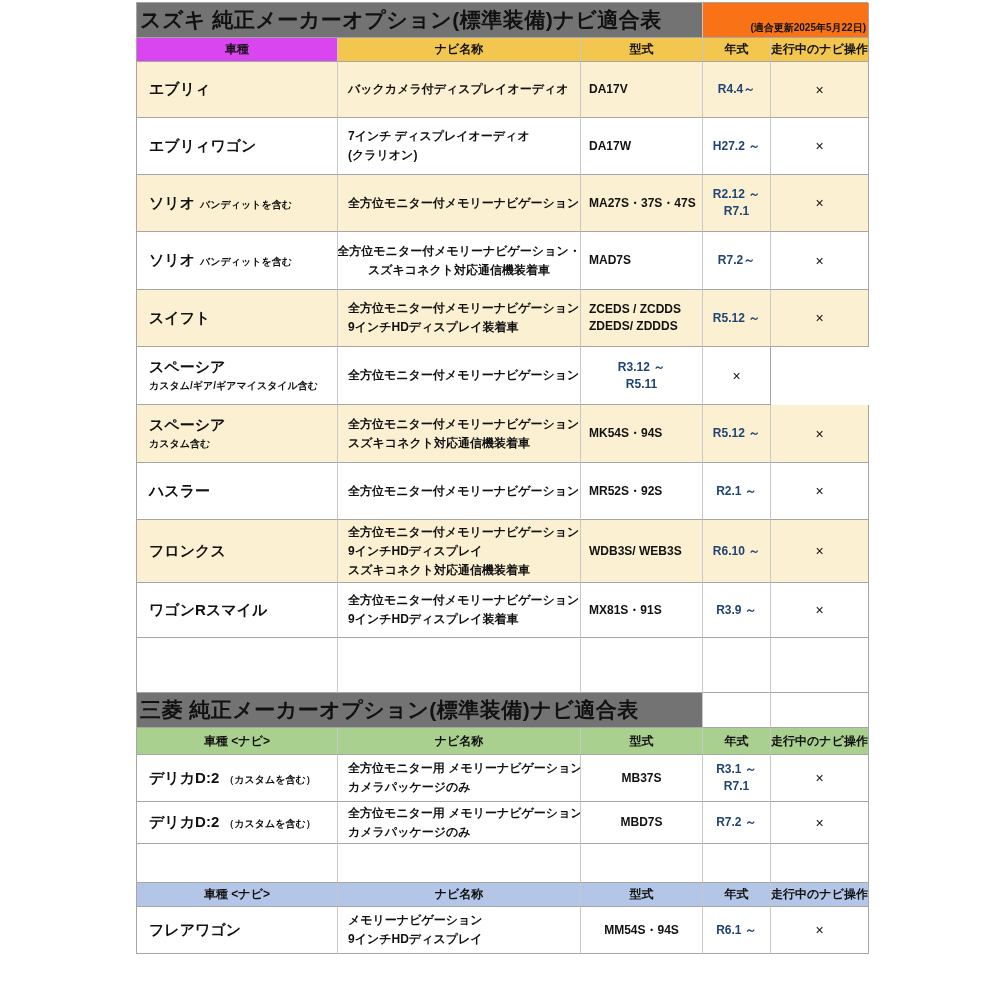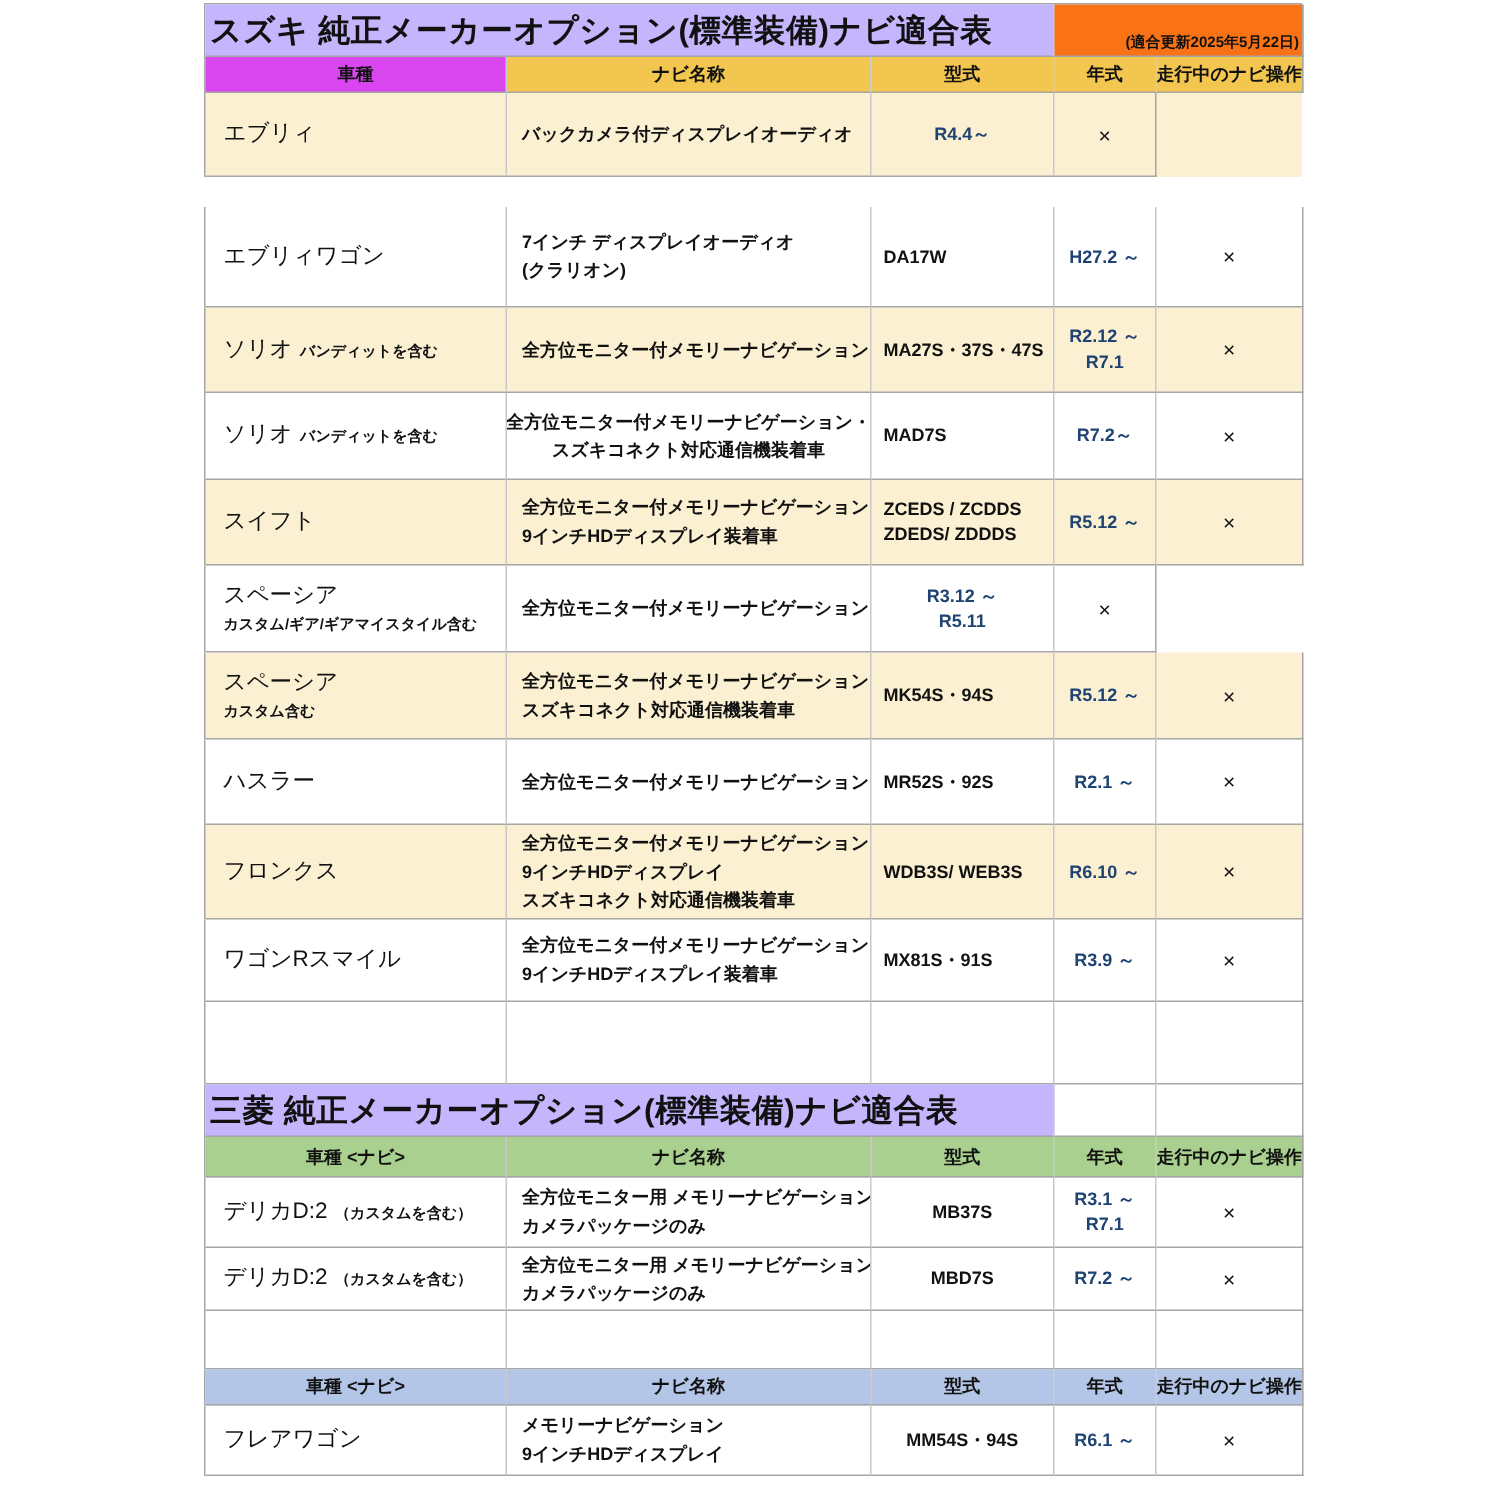--- a/index.html
+++ b/index.html
@@ -9,27 +9,27 @@
     overflow:hidden;
   }
   .doc{position:absolute;left:136px;top:2px;width:732px;}
   .row{display:grid;box-sizing:border-box;border-left:1px solid #a6a6a6;background:#ffffff;}
   .row.top{border-top:1px solid #a6a6a6;}
   .cell{
     box-sizing:border-box;border-right:1px solid #c8c8c8;border-bottom:1px solid #a6a6a6;
     display:flex;flex-direction:column;justify-content:center;overflow:hidden;min-width:0;
   }
   .cell:last-child{border-right:1px solid #a6a6a6;}
-  .title-cell{justify-content:center;font-size:21px;font-weight:bold;padding-left:3px;letter-spacing:.5px;background:#c4b5fd;white-space:nowrap;}
+  .title-cell{justify-content:center;font-size:21px;font-weight:bold;padding-left:3px;letter-spacing:.5px;background:#737373;white-space:nowrap;}
   .note-cell{justify-content:flex-end;align-items:flex-end;background:#f97316;}
   .note-text{font-size:10px;font-weight:bold;padding:0 2px 2px 0;white-space:nowrap;}
   .hcell{flex-direction:row;align-items:center;justify-content:center;font-size:12px;font-weight:bold;white-space:nowrap;}
   .car-cell{align-items:flex-start;padding:4px 4px 4px 12px;}
   .car-line{white-space:nowrap;}
-  .car-name{font-size:15px;font-weight:normal;line-height:1.25;}
+  .car-name{font-size:15px;font-weight:bold;line-height:1.25;}
   .car-sub{font-size:10px;font-weight:bold;margin-left:5px;}
   .car-sub-below{font-size:10px;font-weight:bold;margin-top:3px;white-space:nowrap;}
   .nav-cell{align-items:flex-start;padding:3px 4px 3px 10px;font-size:12px;font-weight:bold;line-height:19px;}
   .nav-cell.center{align-items:center;padding-left:4px;text-align:center;}
   .nav-line{white-space:nowrap;}
   .model-cell{align-items:flex-start;padding-left:8px;font-size:12px;font-weight:bold;line-height:17px;}
   .model-cell.center{align-items:center;padding-left:0;text-align:center;}
   .model-line{white-space:nowrap;}
   .year-cell{align-items:center;font-size:12px;font-weight:bold;line-height:17px;text-align:center;color:var(--year-color,#1F4373);}
   .year-line{white-space:nowrap;}
@@ -53,28 +53,31 @@
         <div class="cell hcell" style="background: rgb(242, 198, 79);">年式</div>
         <div class="cell hcell" style="background: rgb(242, 198, 79);">走行中のナビ操作</div>
       </div>
       <div class="row" style="height: 56px; grid-template-columns: 201px 243px 122px 68px 98px; background: rgb(251, 240, 210);">
         <div class="cell car-cell">
           <div class="car-line"><span class="car-name">エブリィ</span></div>
         </div>
         <div class="cell nav-cell">
           <div class="nav-line">バックカメラ付ディスプレイオーディオ</div>
         </div>
+        <div class="cell model-cell">
+          <div class="model-line">DA17V</div>
+        </div>
         <div class="cell year-cell">
           <div class="year-line">R4.4～</div>
         </div>
         <div class="cell op-cell">
           <span>×</span>
         </div>
       </div>
-      <div class="row" style="height: 67px; grid-template-columns: 201px 243px 122px 68px 98px; margin-top: 20px;">
+      <div class="row" style="height: 57px; grid-template-columns: 201px 243px 122px 68px 98px;">
         <div class="cell car-cell">
           <div class="car-line"><span class="car-name">エブリィワゴン</span></div>
         </div>
         <div class="cell nav-cell">
           <div class="nav-line">7インチ ディスプレイオーディオ</div>
           <div class="nav-line">(クラリオン)</div>
         </div>
         <div class="cell model-cell">
           <div class="model-line">DA17W</div>
         </div>

